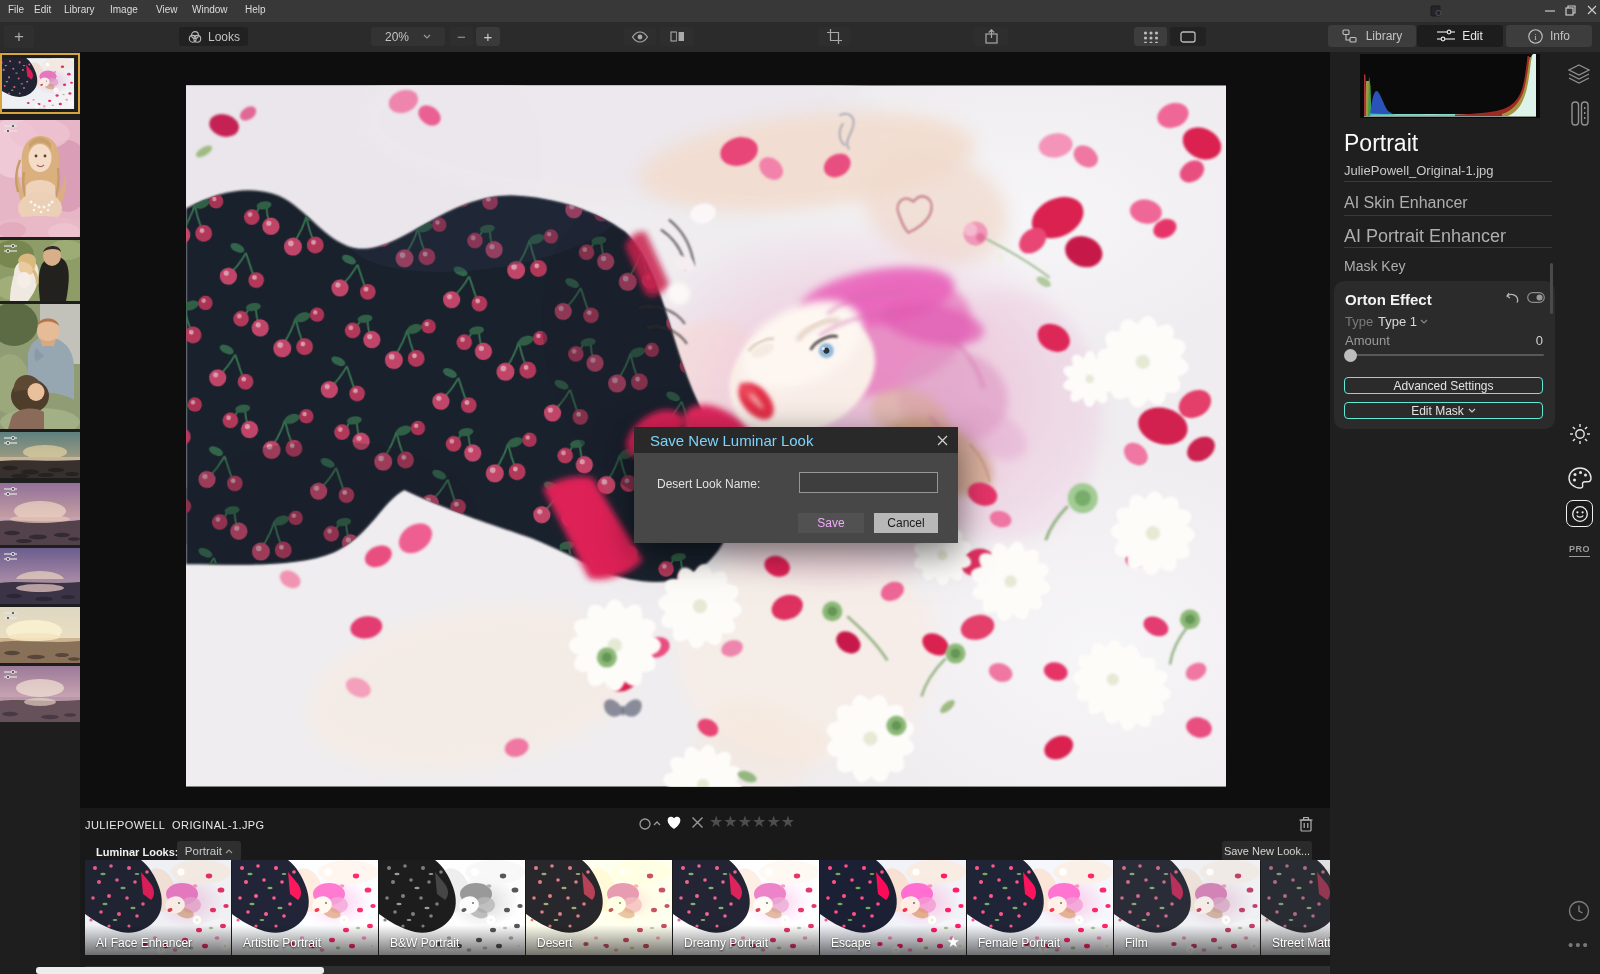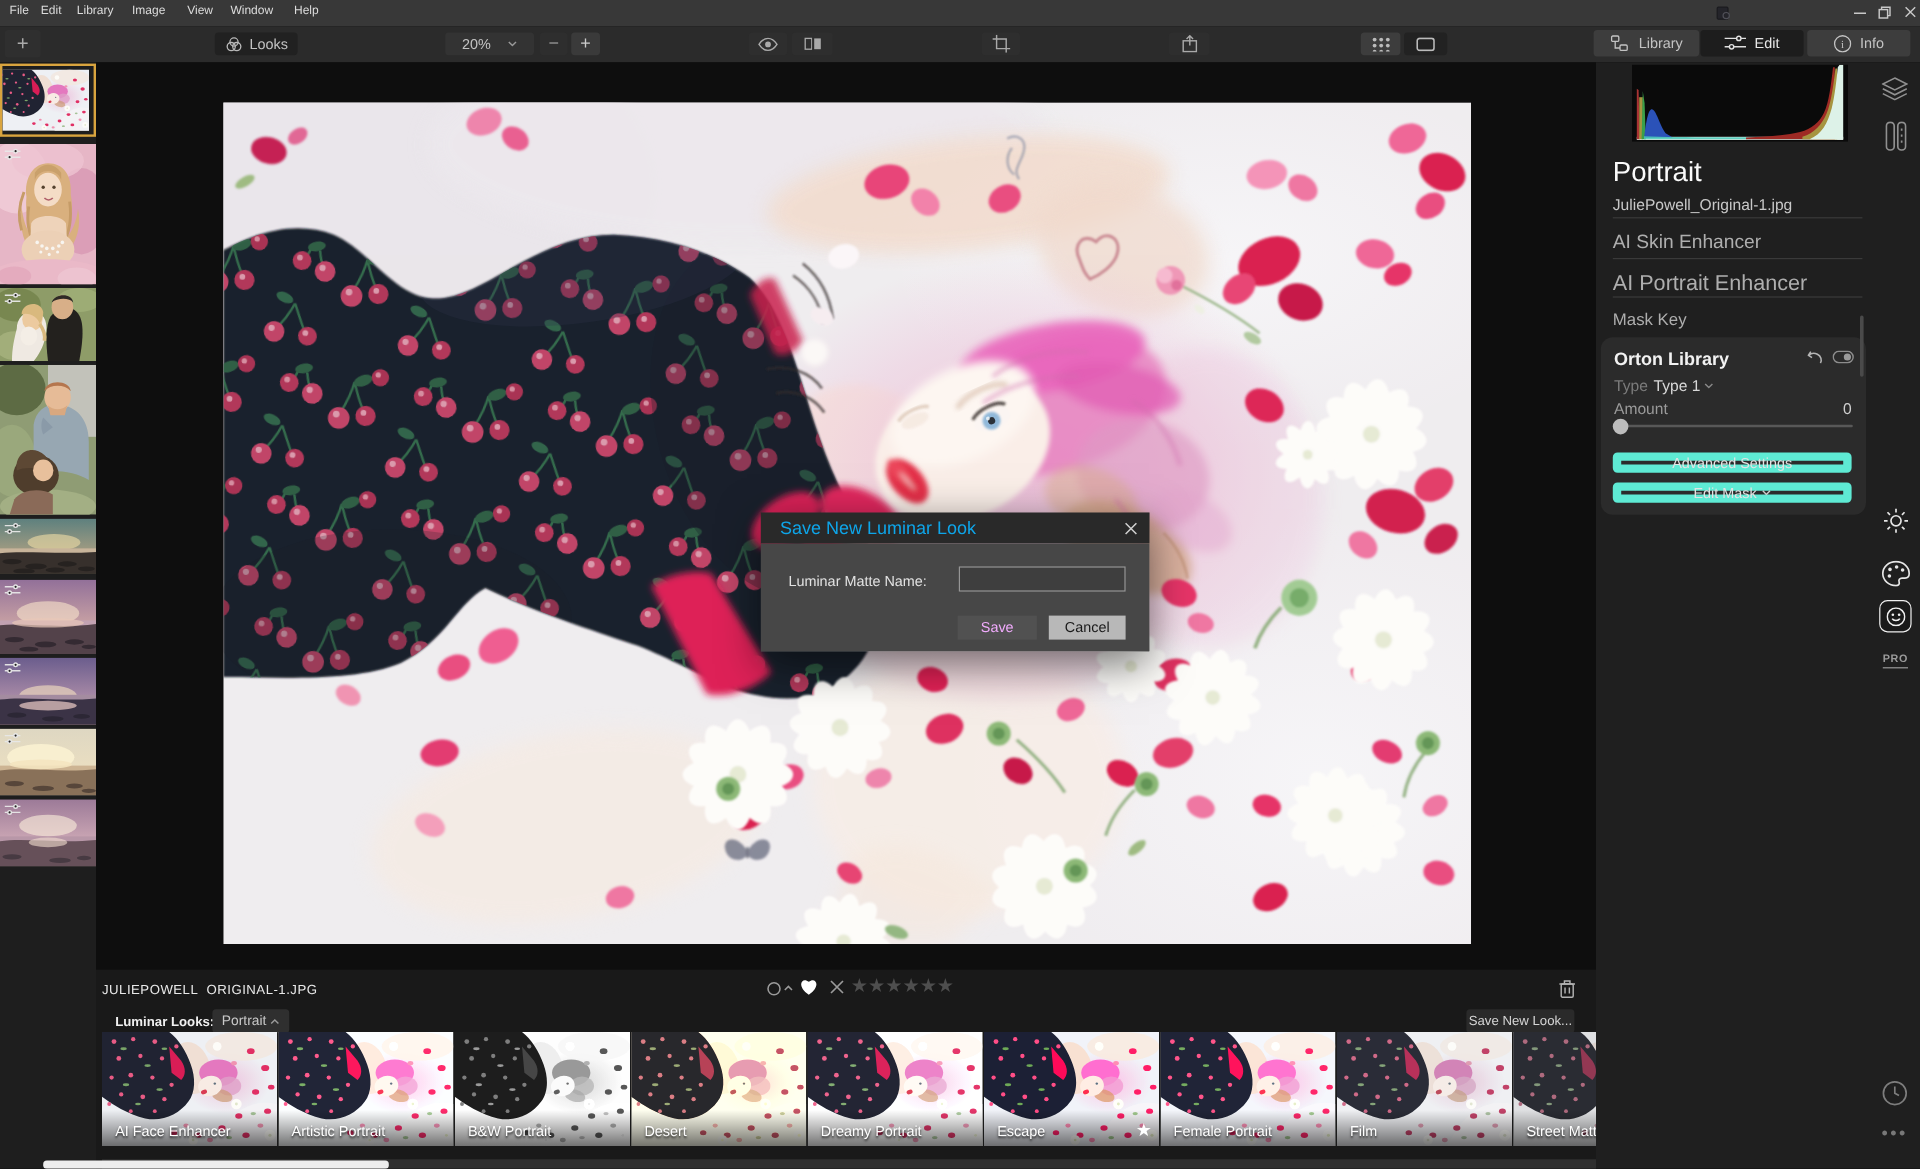--- a/index.html
+++ b/index.html
@@ -15,28 +15,28 @@
 .sthumb{position:absolute;left:0;width:80px;overflow:hidden}
 .badge{position:absolute;left:3px;top:3px;width:15px;height:11px;opacity:.95}
 
 #canvas{position:absolute;left:80px;top:52px;width:1250px;height:756px;background:#0e0e0e}
 #photo{position:absolute;left:186px;top:85px;width:1040px;height:702px}
 
 #rightpanel{position:absolute;left:1330px;top:52px;width:270px;height:922px;background:#1f1f1f;color:#c8c8c8}
 #histo{position:absolute;left:30px;top:2px;width:180px;height:64px;background:#0a0a0a}
 .rp-div{position:absolute;left:14px;width:208px;border-top:1px solid #3a3a3a}
 #orton{position:absolute;left:4px;top:229px;width:221px;height:148px;background:#2b2b2b;border-radius:10px}
-.obtn{position:absolute;left:10px;width:199px;height:17px;border:7px solid #5eead4;border-radius:4px;color:#e3e3e3;font-size:12px;display:flex;align-items:center;justify-content:center}
+.obtn{position:absolute;left:10px;width:199px;height:17px;border:1px solid #5eead4;border-radius:4px;color:#e3e3e3;font-size:12px;display:flex;align-items:center;justify-content:center}
 
 #bottombar{position:absolute;left:80px;top:808px;width:1250px;height:166px;background:#191919;color:#e6e6e6}
 .pthumb{position:absolute;top:52px;width:146px;height:95px;overflow:hidden}
 .plabel{position:absolute;left:11px;bottom:5px;font-size:12px;color:#fff;white-space:nowrap;text-shadow:0 1px 2px rgba(0,0,0,.8)}
 
 #dialog{position:absolute;left:634px;top:427px;width:324px;height:116px;box-shadow:0 10px 34px rgba(0,0,0,.55);z-index:30}
-#dlg-title{position:absolute;left:0;top:0;width:324px;height:26px;background:#292929;color:#0ea5e9;font-size:15px}
+#dlg-title{position:absolute;left:0;top:0;width:324px;height:26px;background:#292929;color:#7dd3fc;font-size:15px}
 #dlg-body{position:absolute;left:0;top:26px;width:324px;height:90px;background:#474747}
 #dlg-input{position:absolute;left:165px;top:19px;width:139px;height:21px;background:#3e3e3e;border:1px solid #969696}
 .dbtn{position:absolute;top:60px;height:20px;font-size:12px;display:flex;align-items:center;justify-content:center}
 </style></head>
 <body>
 
 <div id="menubar">
   <span class="m" style="left:8px">File</span>
   <span class="m" style="left:34px">Edit</span>
   <span class="m" style="left:64px">Library</span>
@@ -847,21 +847,21 @@
   </svg>
   <div class="abs" style="left:14px;top:78px;font-size:23px;color:#fafafa">Portrait</div>
   <div class="abs" style="left:14px;top:111px;font-size:13px;color:#c8c8c8">JuliePowell_Original-1.jpg</div>
   <div class="rp-div" style="top:129px"></div>
   <div class="abs" style="left:14px;top:142px;font-size:16px;color:#aeaeae">AI Skin Enhancer</div>
   <div class="rp-div" style="top:163px"></div>
   <div class="abs" style="left:14px;top:174px;font-size:18px;color:#aeaeae">AI Portrait Enhancer</div>
   <div class="rp-div" style="top:195px"></div>
   <div class="abs" style="left:14px;top:206px;font-size:14px;color:#aeaeae">Mask Key</div>
   <div id="orton">
-    <div class="abs" style="left:11px;top:10px;font-size:15px;font-weight:bold;color:#f2f2f2">Orton Library</div>
+    <div class="abs" style="left:11px;top:10px;font-size:15px;font-weight:bold;color:#f2f2f2">Orton Effect</div>
     <svg class="abs" style="left:172px;top:11px" width="14" height="12" viewBox="0 0 14 12">
         <path d="M3 1 L1 4 L4 6 M1.3 4 C3 2.5 6 2 8.5 3.2 C11.5 4.7 12.5 8 11 10.5" fill="none" stroke="#b5b5b5" stroke-width="1.3"></path>
       </svg>
     <svg class="abs" style="left:193px;top:11px" width="18" height="11" viewBox="0 0 18 11">
         <rect x="0.7" y="0.7" width="16.6" height="9.6" rx="4.8" fill="none" stroke="#8d8d8d" stroke-width="1.2"></rect>
         <circle cx="12.5" cy="5.5" r="3" fill="#9a9a9a"></circle>
       </svg>
     <div class="abs" style="left:11px;top:33px;font-size:13px;color:#7b7b7b">Type</div>
     <div class="abs" style="left:44px;top:33px;font-size:13px;color:#d8d8d8">Type 1</div>
     <svg class="abs" style="left:86px;top:38px" width="8" height="5" viewBox="0 0 8 5">
@@ -991,18 +991,18 @@
 </div>
 
 <div id="dialog">
   <div id="dlg-title">
       <span style="position:absolute;left:16px;top:5px">Save New Luminar Look</span>
     <svg style="position:absolute;right:10px;top:8px" width="11" height="11" viewBox="0 0 11 11">
         <path d="M1 1 L10 10 M10 1 L1 10" stroke="#cfcfcf" stroke-width="1.3"></path>
       </svg>
   </div>
   <div id="dlg-body">
-    <div style="position:absolute;left:23px;top:24px;font-size:12px;color:#e2e2e2">Luminar Matte Name:</div>
+    <div style="position:absolute;left:23px;top:24px;font-size:12px;color:#e2e2e2">Desert Look Name:</div>
     <div id="dlg-input"></div>
     <div class="dbtn" style="left:164px;width:66px;background:#515151;color:#f0abfc">Save</div>
     <div class="dbtn" style="left:240px;width:64px;background:#b8b8b8;color:#1a1a1a">Cancel</div>
   </div>
 </div>
 
 </body></html>

